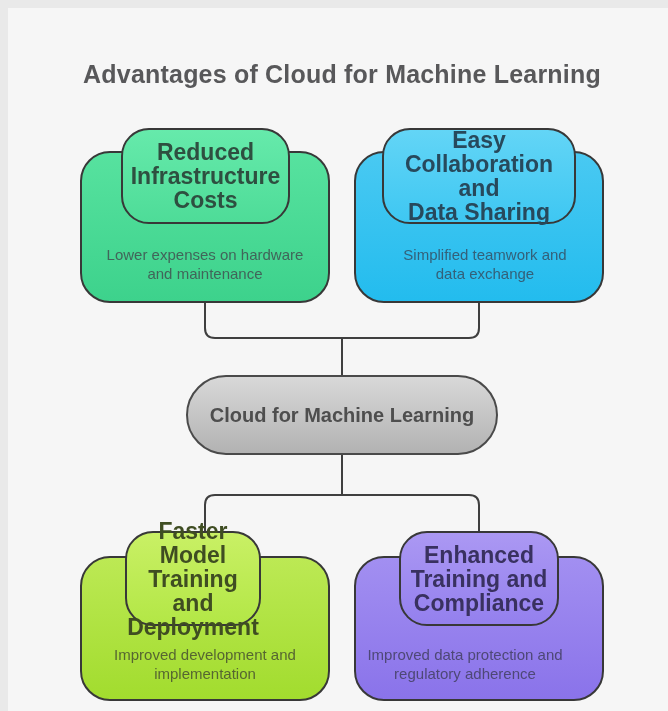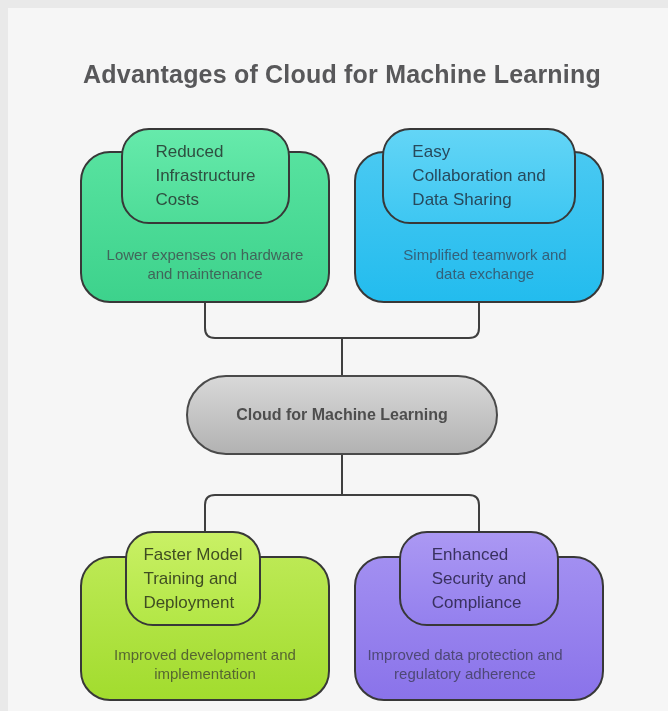--- a/index.html
+++ b/index.html
@@ -45,23 +45,24 @@
     background: linear-gradient(180deg, var(--bt), var(--bb));
   }
   .header {
     border-radius: 28px;
     background: linear-gradient(180deg, var(--ht), var(--hb));
     display: flex;
     align-items: center;
     justify-content: center;
   }
   .box-title {
-    font-size: 17px;
-    font-weight: 400;
+    font-size: 23px;
+    font-weight: 700;
     line-height: 24px;
+    text-align: center;
     white-space: pre-line;
     color: var(--tc, #333);
   }
   .desc {
     position: absolute;
     display: flex;
     align-items: center;
     justify-content: center;
     box-sizing: border-box;
     padding: 0 10px;
@@ -94,21 +95,21 @@
     width: 312px; height: 80px;
     box-sizing: border-box;
     border: 2px solid var(--cbr, #4a4a4a);
     border-radius: 40px;
     background: linear-gradient(180deg, var(--ct, #d8d8d8), var(--cb, #b2b2b2));
     display: flex;
     align-items: center;
     justify-content: center;
   }
   .center-node span {
-    font-size: 16px;
+    font-size: 20px;
     font-weight: 700;
     color: var(--ctx, #4e4e4e);
   }
 </style>
 </head>
 <body>
 
 <div class="canvas" style="--bg: #f6f6f6;">
 
   <h1 class="title" style="--title-color: #58585a;">Advantages of Cloud for Machine Learning</h1>
@@ -156,18 +157,18 @@
 Deployment</div>
     </div>
   </div>
 
   <div style="--ht: #ab98f3; --hb: #9480ee; --bt: #a28ff1; --bb: #8a73ea; --tc: #393160; --dc: #4e4876;">
     <div class="node-box outer pos-br-outer"></div>
     <div class="desc pos-br-desc">Improved data protection and
 regulatory adherence</div>
     <div class="node-box header pos-br-header">
       <div class="box-title">Enhanced
-Security and
+Training and
 Compliance</div>
     </div>
   </div>
 
 </div>
 
 </body></html>

